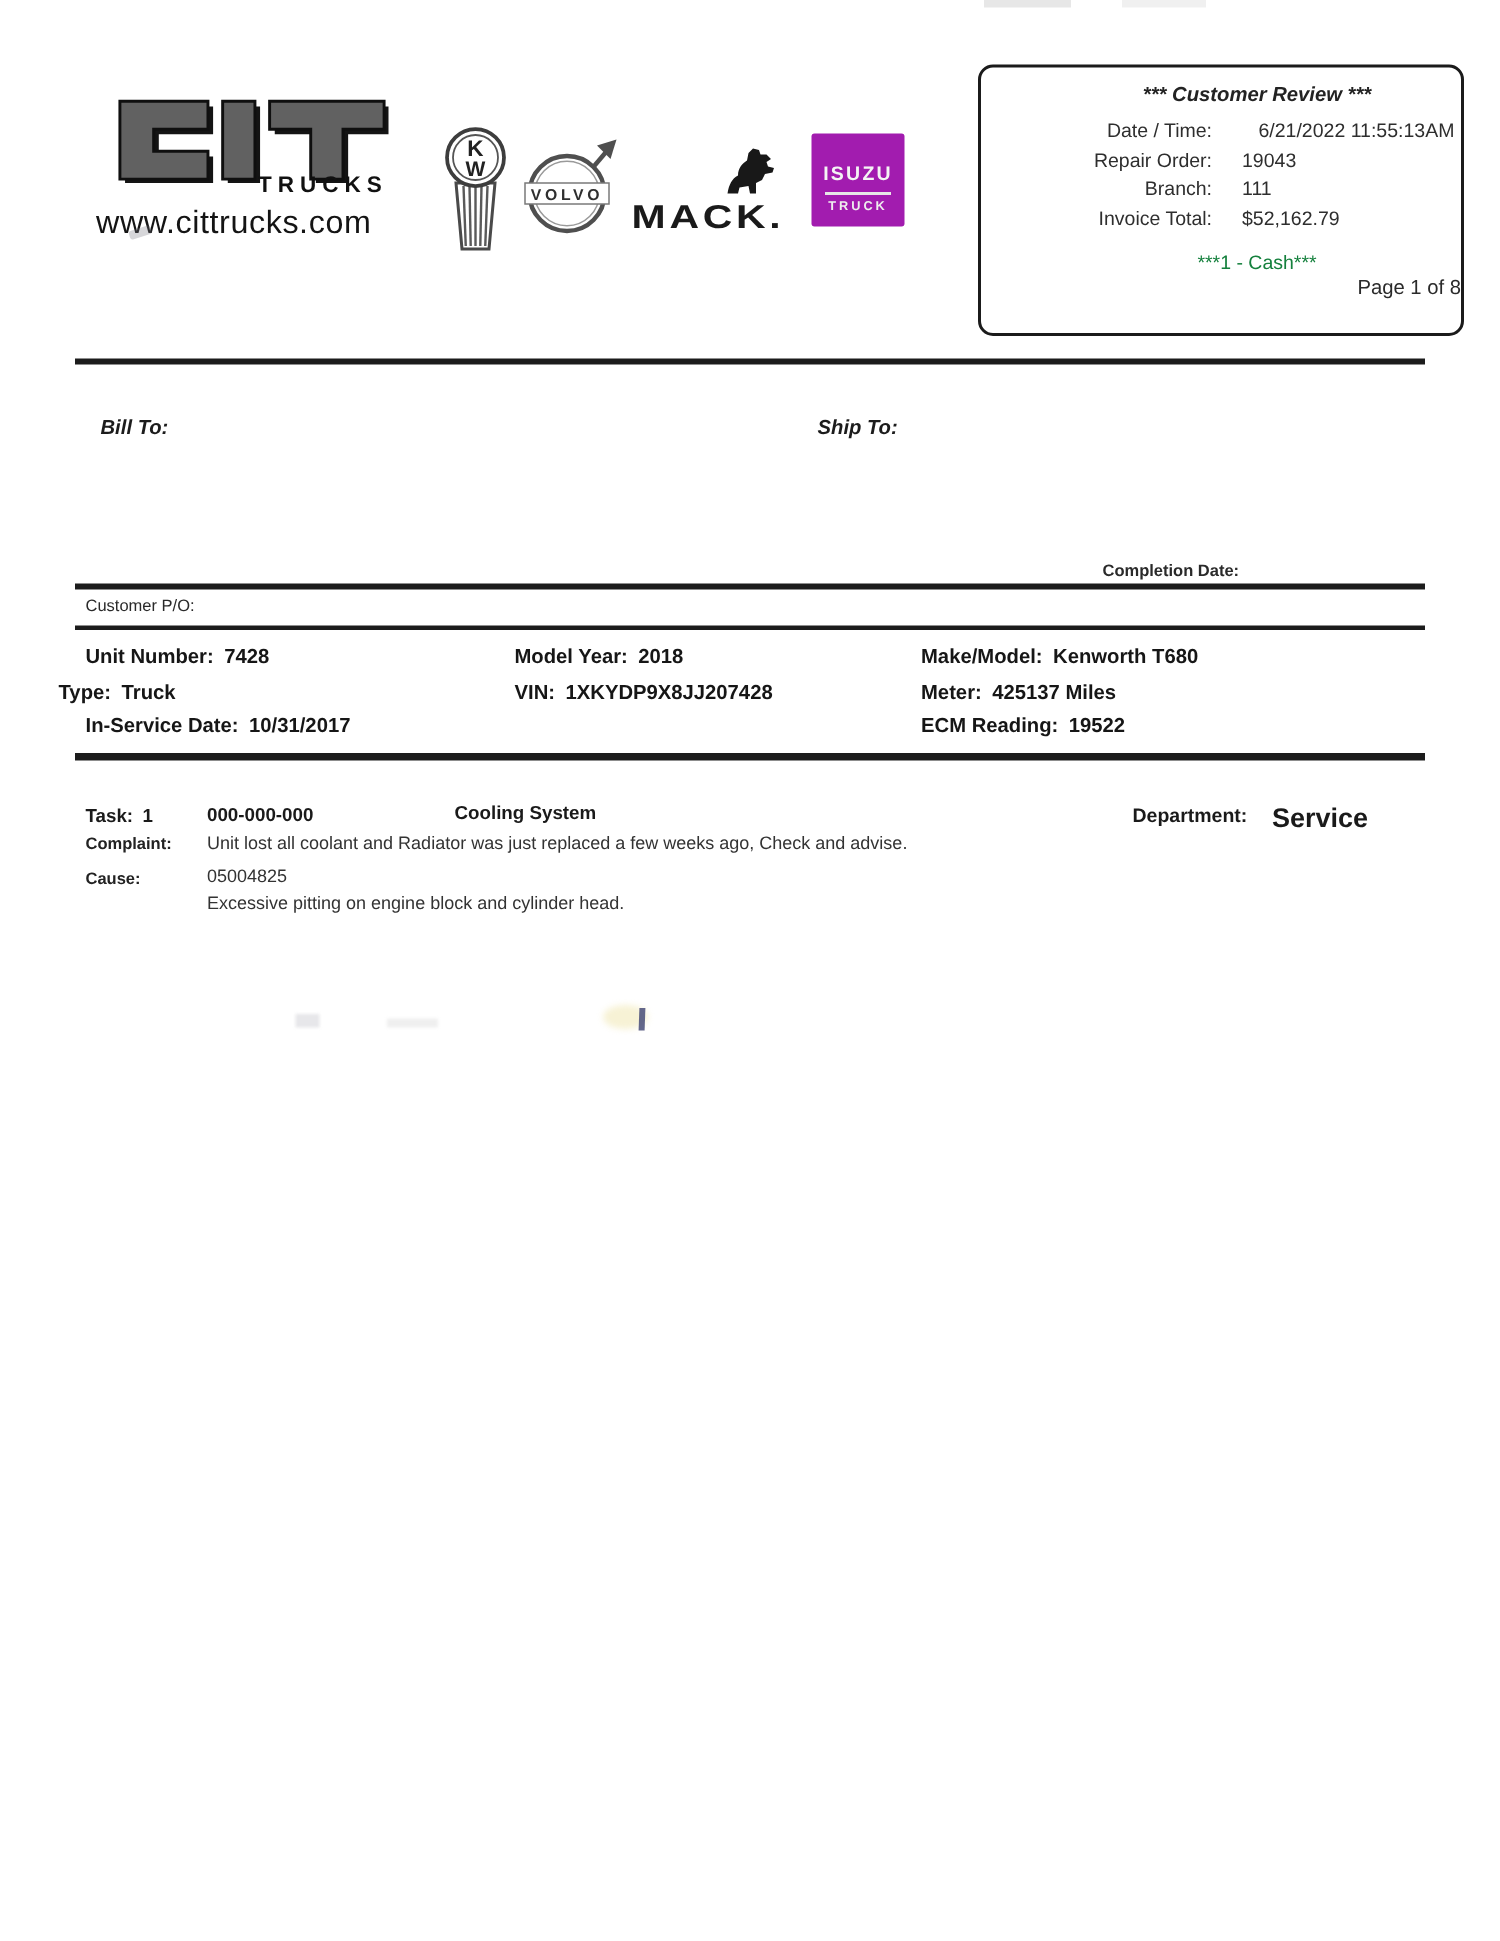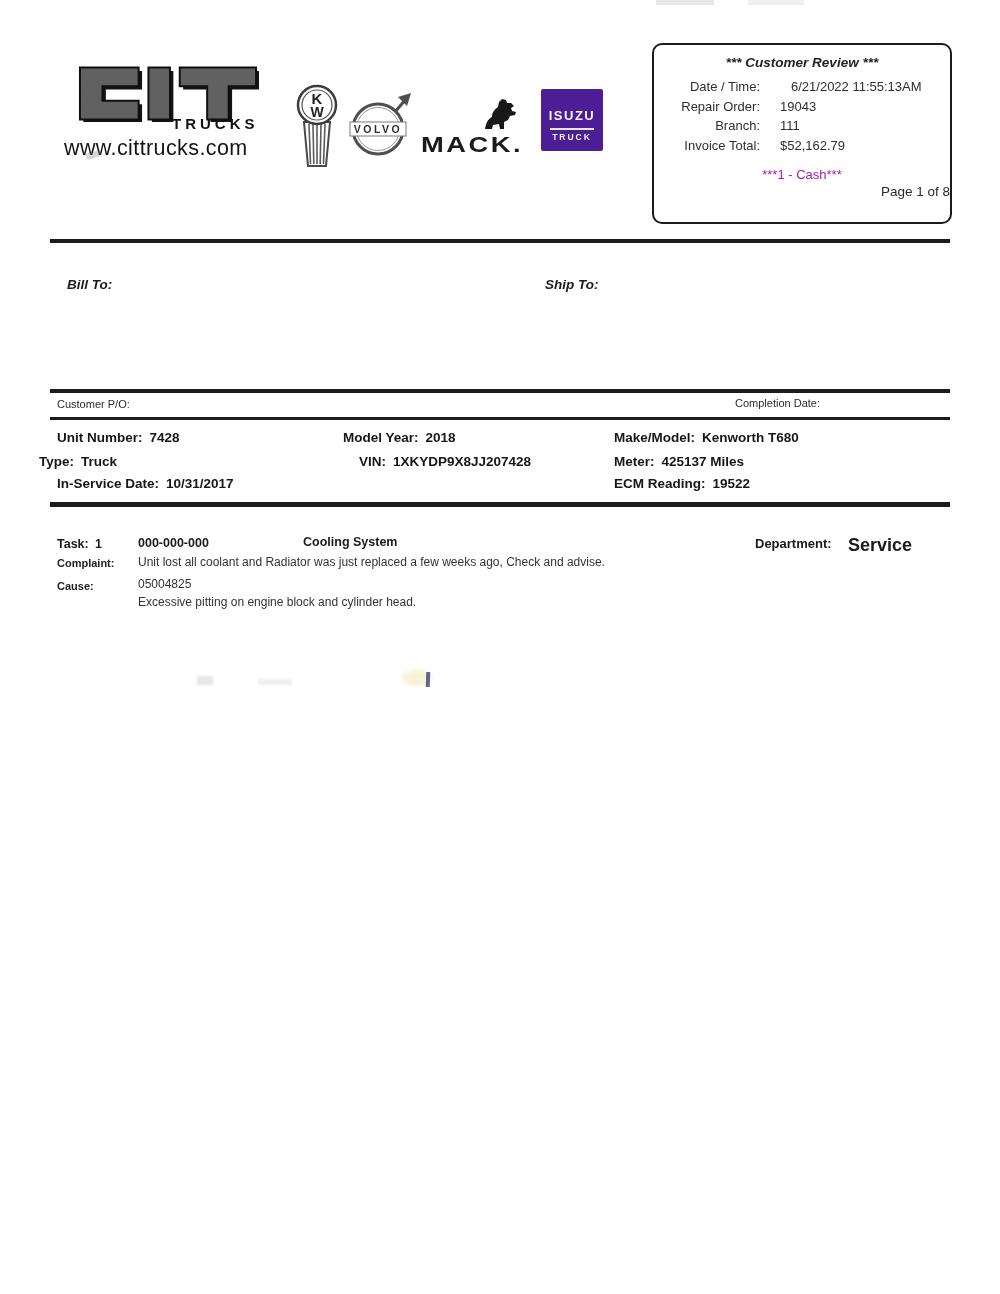--- a/index.html
+++ b/index.html
@@ -8,53 +8,53 @@
   .page { position:relative; width:1000px; height:1294px; background:#ffffff; overflow:hidden; }
   .abs { position:absolute; }
 
   
   .cit-svg { left:77px; top:64px; }
   .trucks-label { left:172px; top:115px; font-size:15px; font-weight:bold; letter-spacing:4px; color:#111; }
   .website { left:64px; top:136px; font-size:21.5px; color:#141414; letter-spacing:0.4px; }
   .kw-svg { left:288px; top:84px; }
   .volvo-svg { left:349px; top:91px; }
   .mack-svg { left:421px; top:95px; }
-  .isuzu-box { left:541px; top:89px; width:62px; height:62px; background:#4c1d95; border-radius:2px; text-align:center; }
+  .isuzu-box { left:541px; top:89px; width:62px; height:62px; background:#a21caf; border-radius:2px; text-align:center; }
   .isuzu-word { margin-top:19px; font-size:13px; font-weight:bold; letter-spacing:1.5px; color:#f4f4f4; }
   .isuzu-line { width:44px; height:1.5px; background:#e7e7e7; margin:5px auto 2px auto; }
   .isuzu-sub { font-size:8.5px; font-weight:bold; letter-spacing:2px; color:#eee; }
 
   
-  .review-box { left:652px; top:43px; width:300px; height:181px; border:2.5px solid #1b1b1b; border-radius:10px; padding-top:10px; background:#fff; }
+  .review-box { left:652px; top:43px; width:324px; height:181px; border:2.5px solid #1b1b1b; border-radius:10px; padding-top:10px; background:#fff;padding-left:48px; }
   .rb-title { text-align:center; font-size:13.5px; font-weight:bold; font-style:italic; color:#232323; margin-bottom:7px; }
   .rb-row { display:flex; line-height:19.5px; font-size:13px; color:#2e2e2e; }
   .rb-label { width:106px; text-align:right; flex:none; }
   .rb-value { margin-left:20px; }
   .rb-row:nth-of-type(2) .rb-value { margin-left:31px; }
-  .rb-payment { text-align:center; font-size:13px; color:#a21caf; margin-top:12px; }
+  .rb-payment { text-align:center; font-size:13px; color:#15803d; margin-top:12px; }
   .rb-page { text-align:right; font-size:13.5px; color:#2a2a2a; margin-top:2px; }
 
   
   .rule { left:50px; width:900px; background:#1c1c1c; }
   .rule-1 { top:239px; height:4px; }
   .rule-2 { top:389px; height:4px; }
   .rule-3 { top:417px; height:3px; }
   .rule-4 { top:502px; height:4.5px; }
 
   
   .bill-to { left:67px; top:277px; font-size:13.5px; font-weight:bold; font-style:italic; color:#1c1c1c; }
   .ship-to { left:545px; top:277px; font-size:13.5px; font-weight:bold; font-style:italic; color:#1c1c1c; }
   .po-label { left:57px; top:398px; font-size:11px; color:#2a2a2a; }
-  .completion-label { left:735px; top:397px; font-size:11px; color:#2a2a2a; }
+  .completion-label { left:735px; top:375px; font-size:11px; color:#2a2a2a;font-weight:bold; }
 
   
   .u { font-size:13.5px; font-weight:bold; color:#161616; white-space:nowrap; }
   .u .lbl { margin-right:7px; }
   .u1c1 { left:57px;  top:430px; } .u1c2 { left:343px; top:430px; } .u1c3 { left:614px; top:430px; }
-  .u2c1 { left:39px;  top:454px; } .u2c2 { left:359px; top:454px; } .u2c3 { left:614px; top:454px; }
+  .u2c1 { left:39px;  top:454px; } .u2c2 { left:343px; top:454px; } .u2c3 { left:614px; top:454px; }
   .u3c1 { left:57px;  top:476px; } .u3c3 { left:614px; top:476px; }
 
   
   .t-bold { font-weight:bold; color:#1a1a1a; }
   .task-label   { left:57px;  top:537px; font-size:12.5px; }
   .task-number  { left:95px;  top:537px; font-size:12.5px; }
   .op-code      { left:138px; top:536px; font-size:12.5px; }
   .system       { left:303px; top:535px; font-size:12.5px; }
   .dept-label   { left:755px; top:536px; font-size:13px; }
   .dept-value   { left:848px; top:535px; font-size:18px; }

